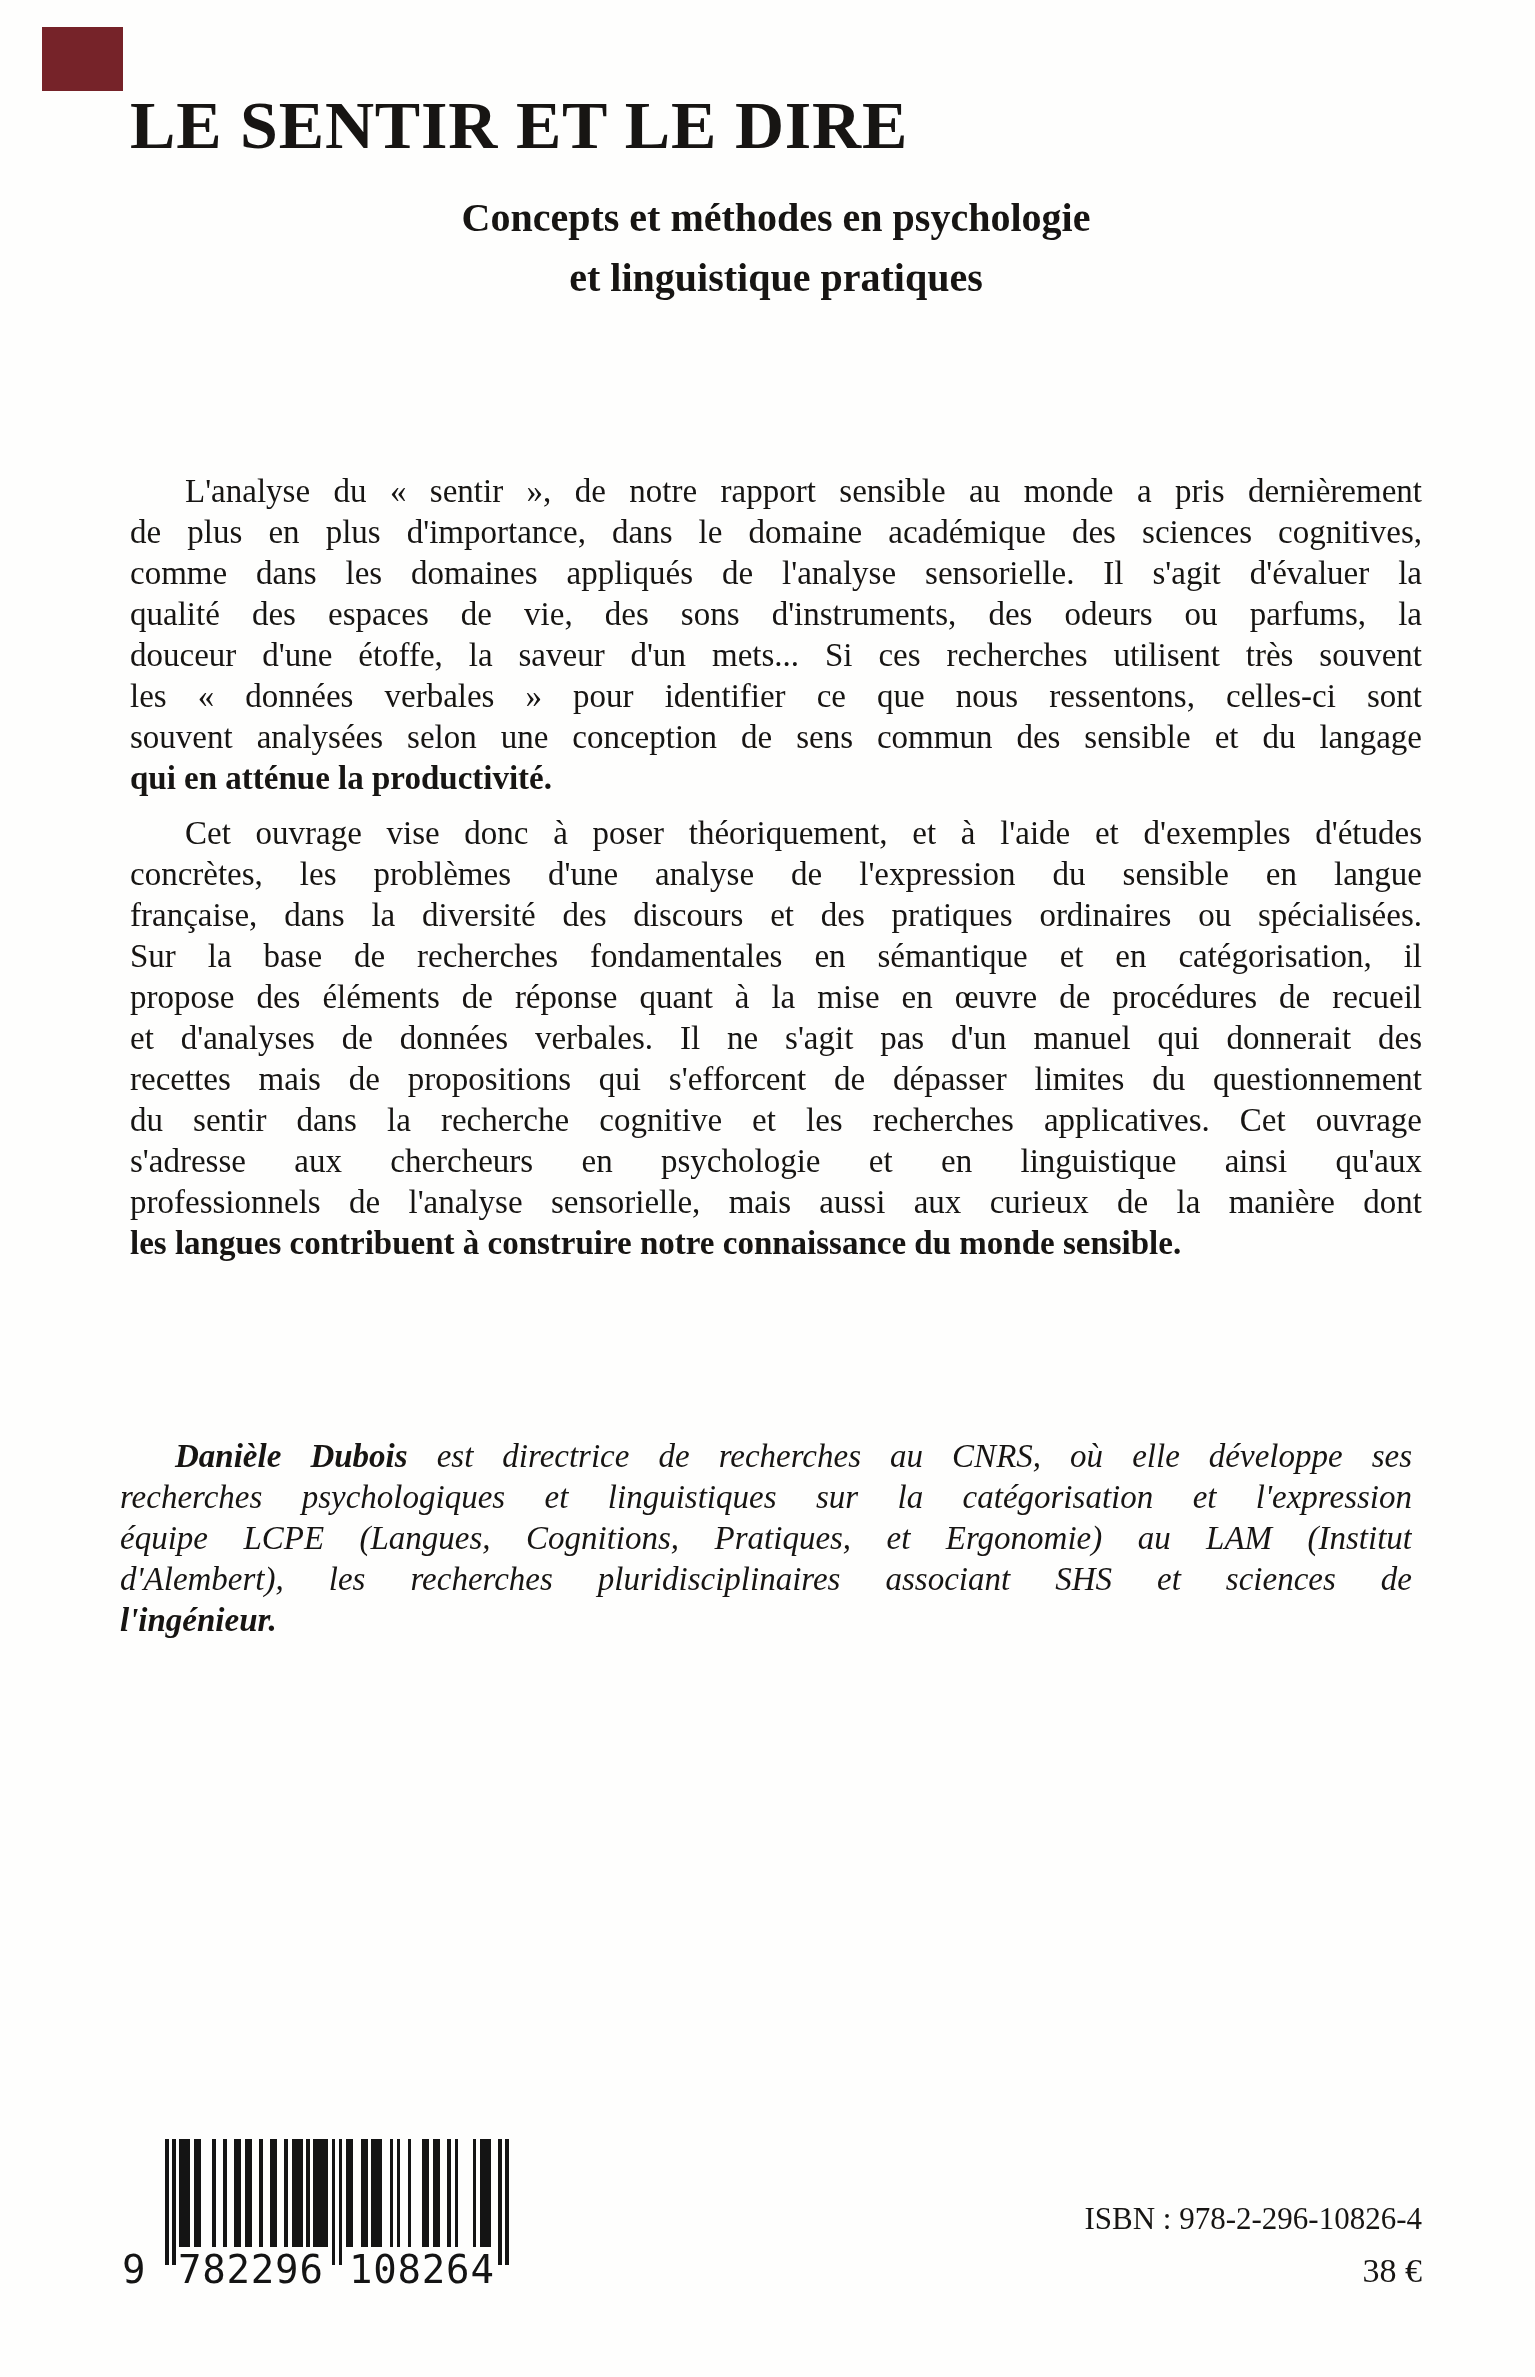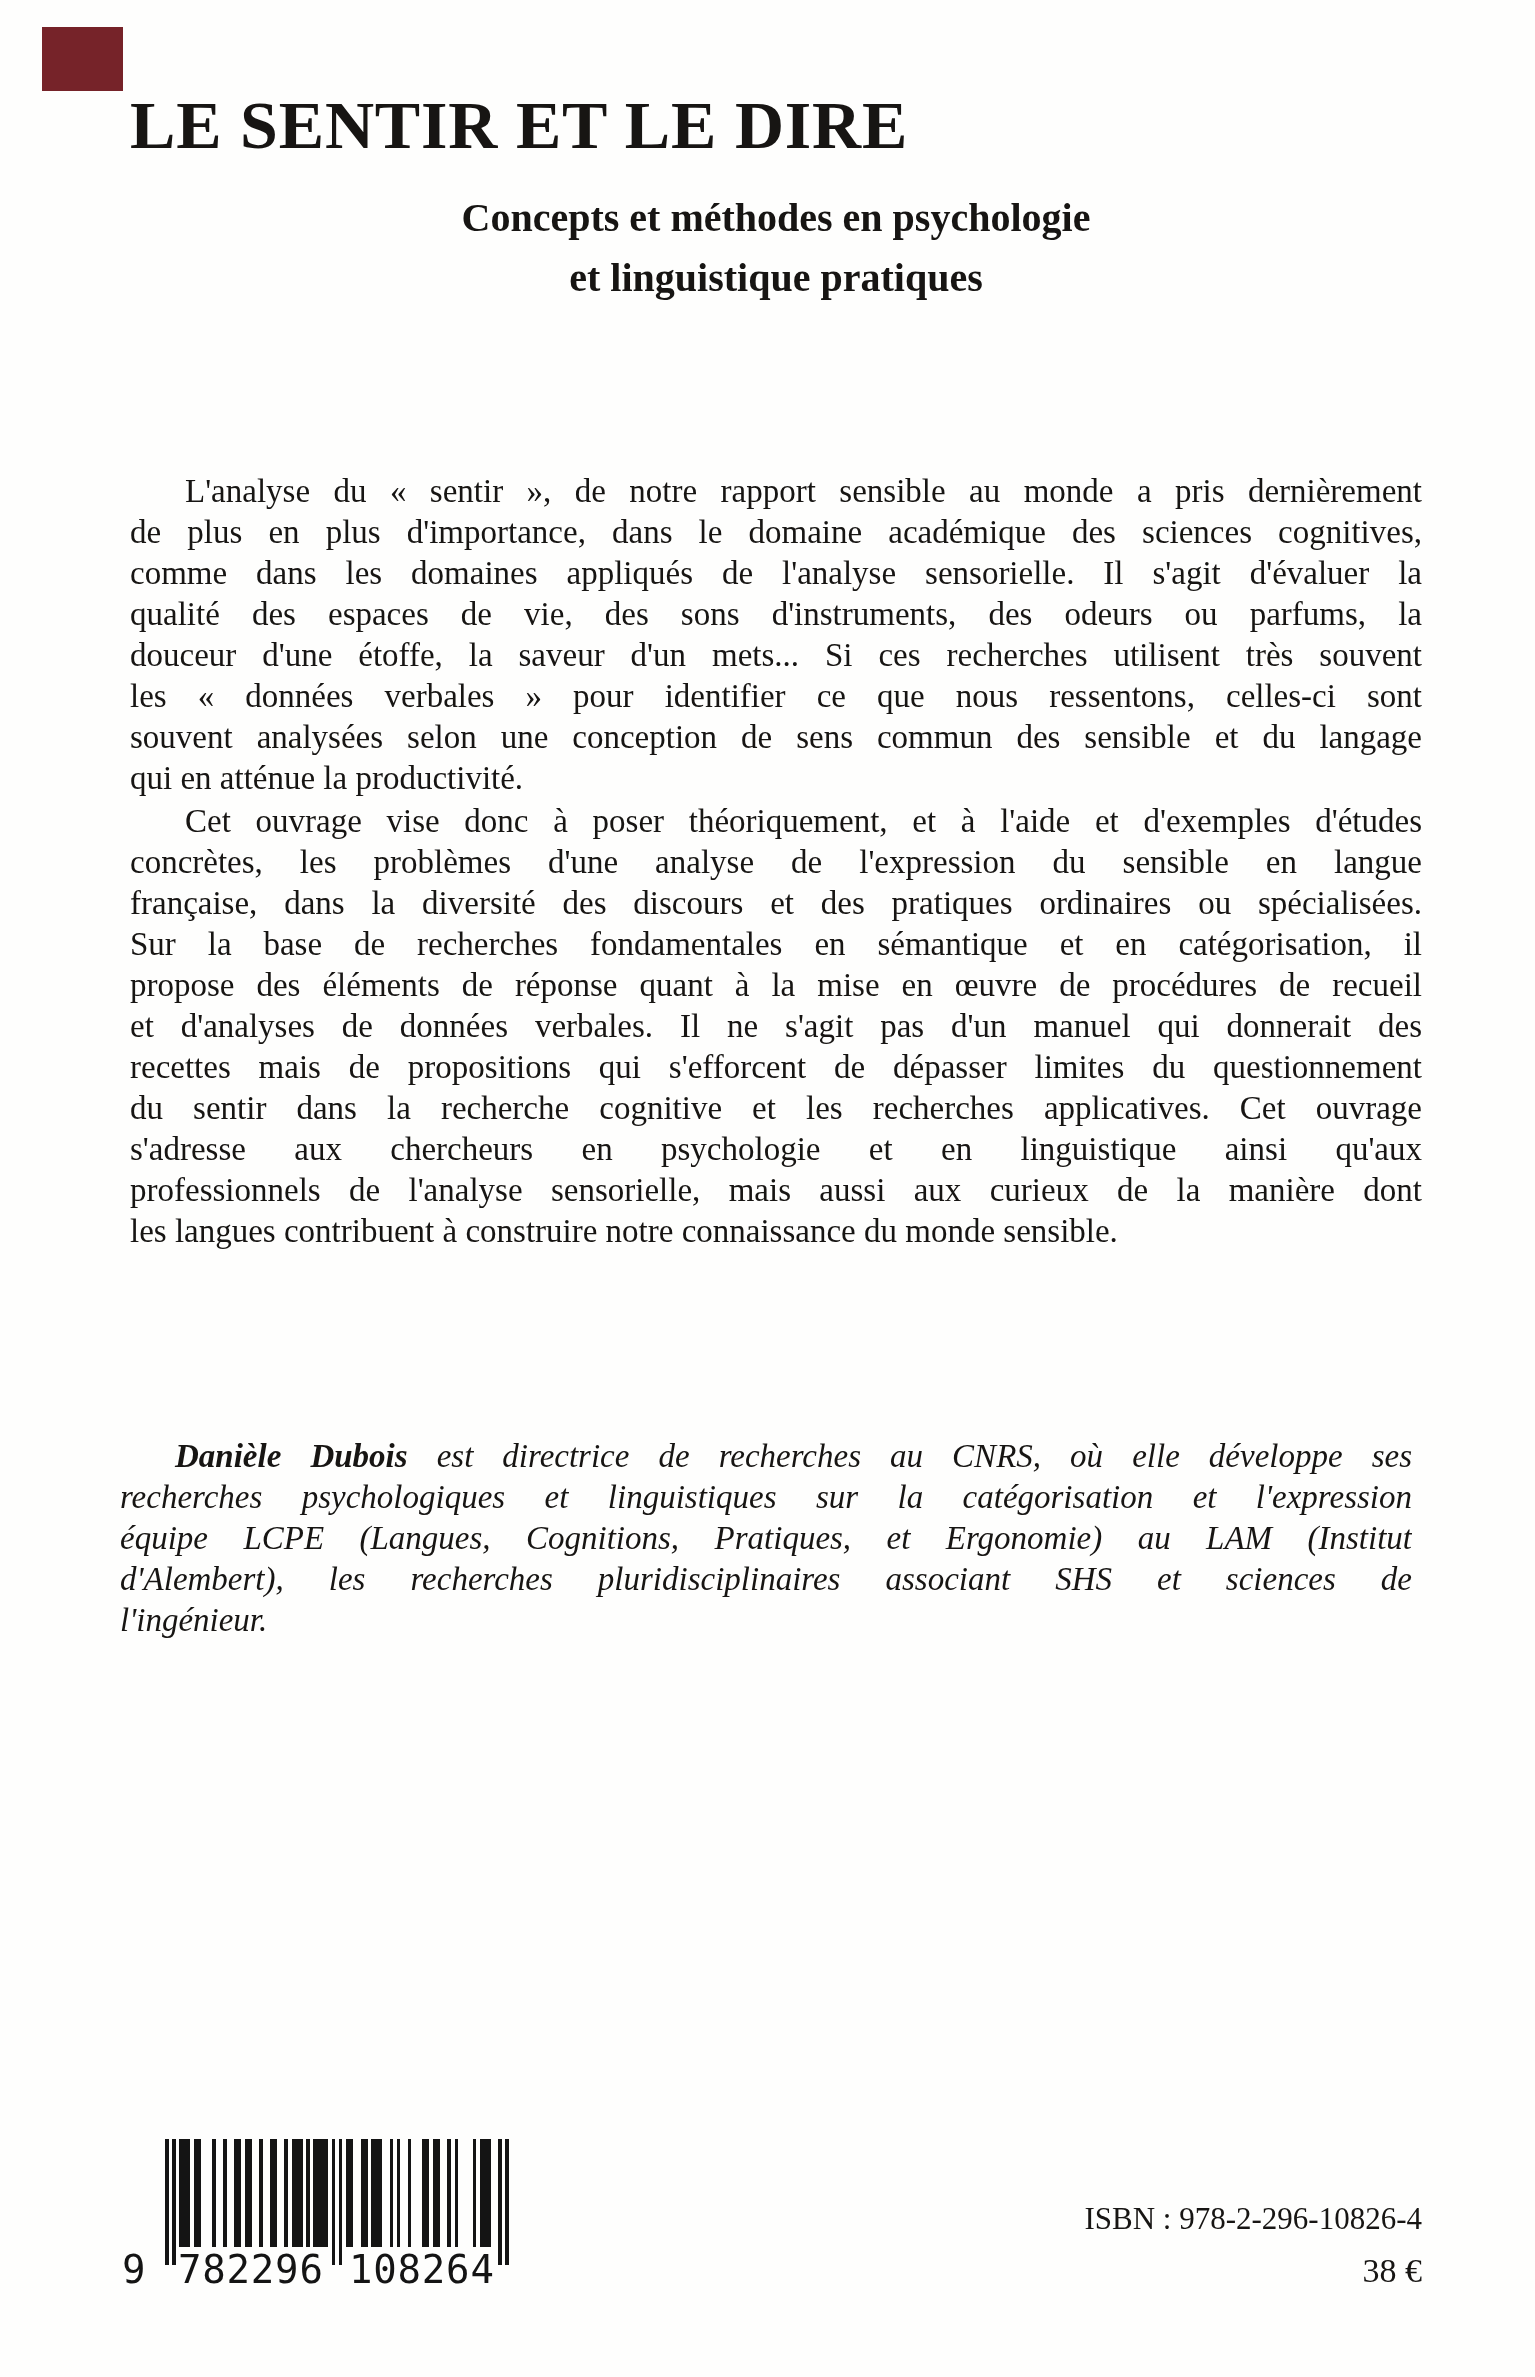--- a/index.html
+++ b/index.html
@@ -43,29 +43,29 @@
     line-height: 60px;
   }
   .synopsis {
     position: absolute;
     left: 130px;
     width: 1292px;
     top: 471px;
     font-size: 33px;
     line-height: 41px;
   }
-  .para + .para { margin-top: 2px; }
+  .para + .para { margin-top: 14px; }
   .line {
     height: 41px;
     overflow: hidden;
     text-align: justify;
     text-align-last: justify;
   }
   .line.first { text-indent: 55px; }
-  .line.last  { text-align-last: left; }
+  .line.last  { text-align-last: left; font-weight: bold; }
   .bio {
     position: absolute;
     left: 120px;
     width: 1292px;
     top: 1436px;
     font-size: 33px;
     line-height: 41px;
     font-style: italic;
   }
   .bio .author { font-weight: bold; }

